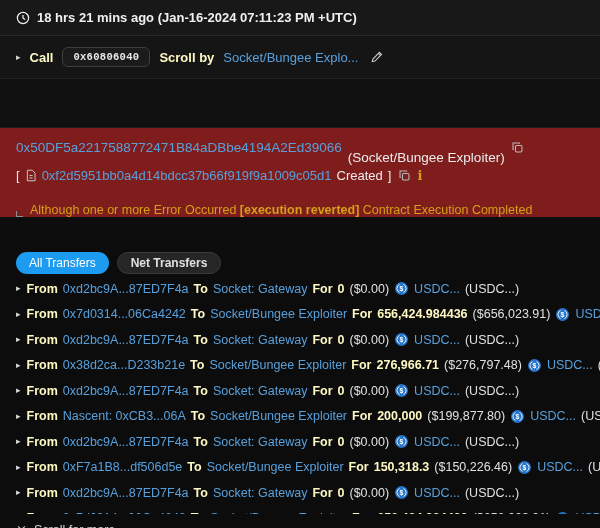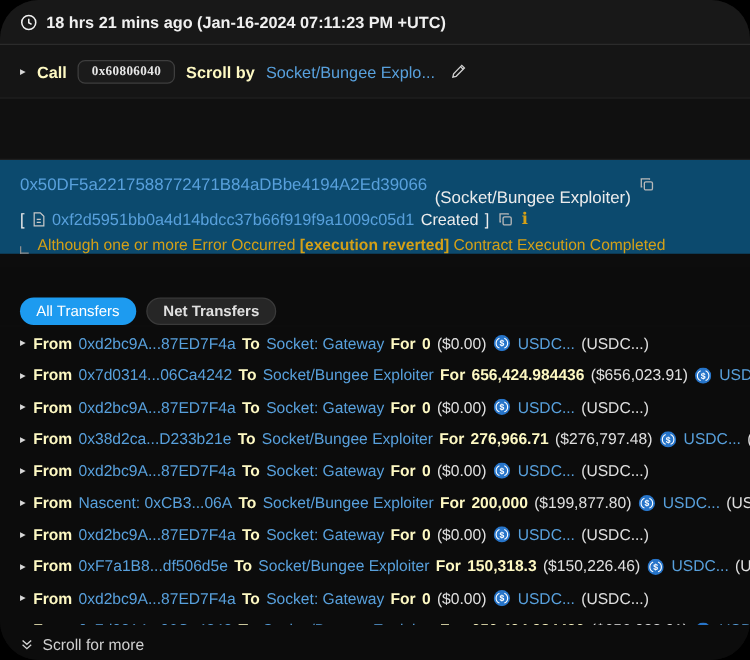--- a/index.html
+++ b/index.html
@@ -1,55 +1,55 @@
 <!DOCTYPE html>
 <html style="--tab-active: #1d9bf0; --link: #58a0dc; --warning: #d4a017; --usdc: #2775CA;"><head>
 <meta charset="utf-8">
 <style>
   * { margin:0; padding:0; box-sizing:border-box; }
   html,body { background:#000; }
   .frame {
     width:600px; height:528px; overflow:hidden; position:relative;
     background:#0d0d0d; font-family:"Liberation Sans", sans-serif;
-    color:#e8e8e8;border-radius:31px; -webkit-font-smoothing:antialiased;
+    color:#e8e8e8; -webkit-font-smoothing:antialiased;
   }
   
   .topbar {
     height:36px; background:#181818; border-bottom:1px solid #2b2b2b;
     display:flex; align-items:center; padding:0 16px; gap:7px;
     font-size:13px; font-weight:600; color:#f0f0f0;
   }
   .icon-svg { display:inline-block; vertical-align:middle; }
   
   .callrow {
     height:43px; background:#151515; border-bottom:1px solid #232323;
     display:flex; align-items:center; padding:0 16px; gap:9px; font-size:13px;
   }
   .caret { color:#d8d8d8; font-size:9px; line-height:1; }
   .bold { font-weight:700; color:#fef9c3; }
   .badge {
-    font-family:Liberation Serif, serif; font-size:10.5px; font-weight:700;
+    font-family:Liberation Mono, monospace; font-size:10.5px; font-weight:700;
     color:#e8e8e8; background:#1b1b1b; border:1px solid #3e3e3e; border-radius:6px;
     padding:3px 10px; letter-spacing:.3px;
   }
   .lnk { color:var(--link, #58a0dc); cursor:pointer; }
   
   .gapsec { height:49px; background:#101010; border-bottom:1px solid #1e1e1e; }
   
-  .infosec { background:#0c4a6e; padding:11px 16px 0 16px; }
+  .infosec { background:#7f1d1d; padding:11px 16px 0 16px; }
   .addr-line { display:flex; align-items:center; gap:6px; font-size:13.5px; height:17px; }
   .addr-line .cname { color:#ececec;margin-top:19px; }
   .created-line { display:flex; align-items:center; gap:5px; font-size:13px; height:17px; margin-top:11px; color:#ececec; }
   .info-i {
     font-family:"DejaVu Serif", serif; font-weight:700; font-style:normal;
     color:var(--warning, #d4a017); font-size:13px; margin-left:1px; cursor:pointer;
   }
   .warn-line {
     display:flex; align-items:flex-end; gap:7px; font-size:12.5px; height:15px;
-    margin-top:4px; color:var(--warning, #d4a017); margin-bottom:11px;
+    margin-top:18px; color:var(--warning, #d4a017); margin-bottom:11px;
   }
   .corner { width:7px; height:6px; border-left:1.5px solid #8f8f8f; border-bottom:1.5px solid #8f8f8f; margin-top:-4px; }
   .warn-strong { font-weight:700; }
   
   .tabs { display:flex; gap:8px; padding:24px 16px 0 16px; background:#0c0c0c; }
   .pill {
     font-size:12px; border-radius:15px; padding:4px 13px; height:22px;
     display:flex; align-items:center; cursor:pointer; white-space:nowrap;
   }
   .pill.active { background:var(--tab-active, #1d9bf0); color:#fff; font-weight:400; }

